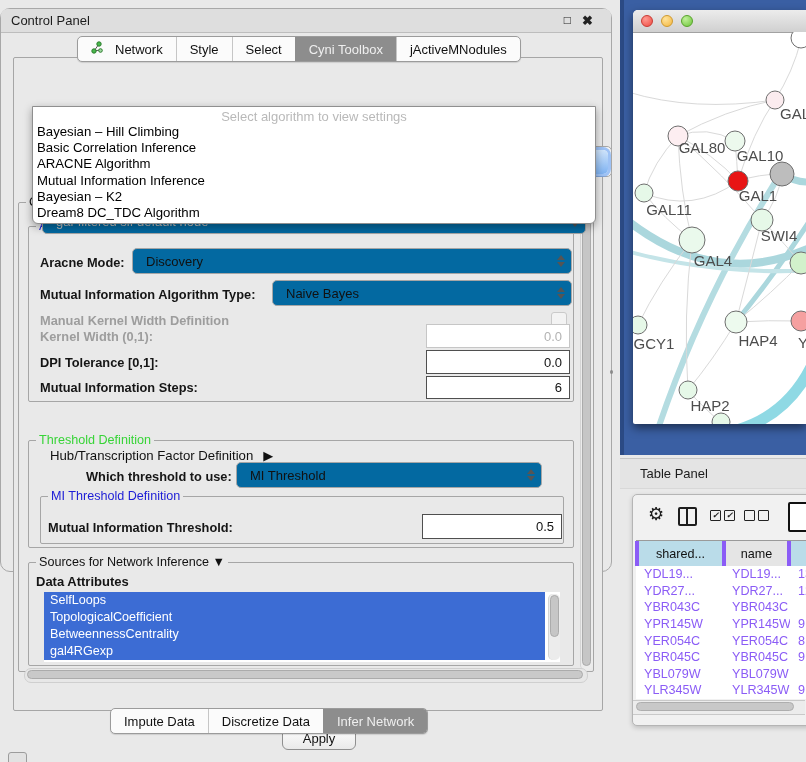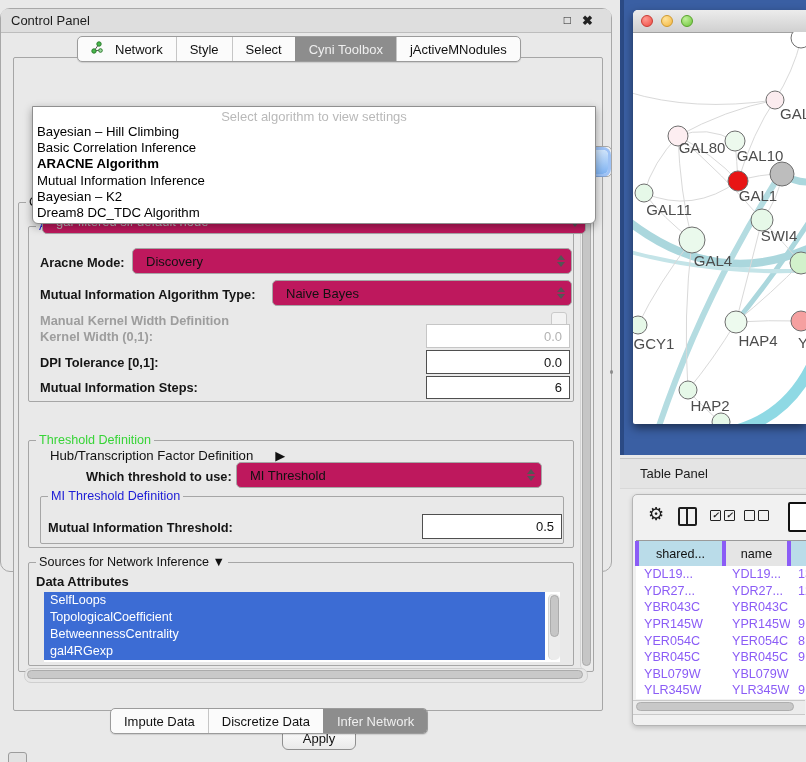--- a/index.html
+++ b/index.html
@@ -24,23 +24,23 @@
   .seg .tab:first-child{border-left:none;}
   .seg .tab.sel{background:#8d8d8d;color:#efefef;border-left-color:#8d8d8d;}
   .top-tabs{left:76px;top:27px;}
   .bottom-tabs{left:109px;top:699px;}
   
   .popup{position:absolute;left:18px;top:48px;width:562px;height:116px;background:#fff;
       border:1px solid #8f8f8f;border-radius:0 0 6px 6px;box-shadow:0 3px 9px rgba(0,0,0,.35);
       z-index:30;}
   .popup .ph{margin-top:2px;text-align:center;font-size:13px;color:#b9b9b9;height:15px;}
   .popup .opt{height:16.2px;line-height:16.2px;padding-left:4px;font-size:13.2px;color:#000;}
-  .popup .opt.sel{font-weight:bold;}
-  
-  .combo{position:absolute;background:#be185d;border:1px solid #a6a6a6;border-radius:5px;
+  .popup .opt.sel{font-weight:normal;}
+  
+  .combo{position:absolute;background:#0369a1;border:1px solid #a6a6a6;border-radius:5px;
       box-sizing:border-box;}
   .combo .val{position:absolute;left:13px;top:50%;transform:translateY(-50%);
       font-size:13px;color:#111;white-space:nowrap;}
   .combo .stepper{position:absolute;right:3px;top:50%;transform:translateY(-50%);
       width:15px;height:18px;display:flex;flex-direction:column;align-items:center;
       justify-content:center;gap:2px;}
   .tri-up{width:0;height:0;border-left:4px solid transparent;border-right:4px solid transparent;
       border-bottom:5px solid #555;}
   .tri-dn{width:0;height:0;border-left:4px solid transparent;border-right:4px solid transparent;
       border-top:5px solid #555;}
@@ -72,21 +72,21 @@
       border-radius:6px;box-sizing:border-box;}
   
   .attr-list{position:absolute;left:42px;top:574px;width:516px;height:70px;background:#fff;
       overflow:hidden;}
   .attr-item{height:17px;line-height:17px;padding-left:6px;font-size:12.6px;color:#fff;
       background:#3c6cd4;width:495px;}
   
   .apply{position:absolute;left:268px;top:668px;width:72px;height:22px;border:1px solid #8f8f8f;
       border-radius:6px;background:linear-gradient(#ffffff,#e9e9e9);font-size:13px;color:#111;
       display:flex;align-items:center;justify-content:center;}
-  .hub-row{position:absolute;left:36px;top:390px;display:flex;align-items:center;gap:22px;
+  .hub-row{position:absolute;left:36px;top:390px;display:flex;align-items:center;gap:10px;
       font-size:13.2px;color:#111;}
   .arrow-right{font-size:13px;color:#111;}
   
   .mini{position:absolute;left:8px;top:752px;width:17px;height:14px;border:1px solid #9c9c9c;
       border-radius:3px;background:#e2e2e2;}
   .split-dot{position:absolute;left:610px;top:370px;width:3px;height:4px;background:#8a8a8a;
       border-radius:50%;}
   
   .netpanel{position:absolute;left:620px;top:0;width:186px;height:455px;background:#3a5fa3;}
   .netpanel::before{content:"";position:absolute;left:0;top:0;bottom:0;width:4px;

